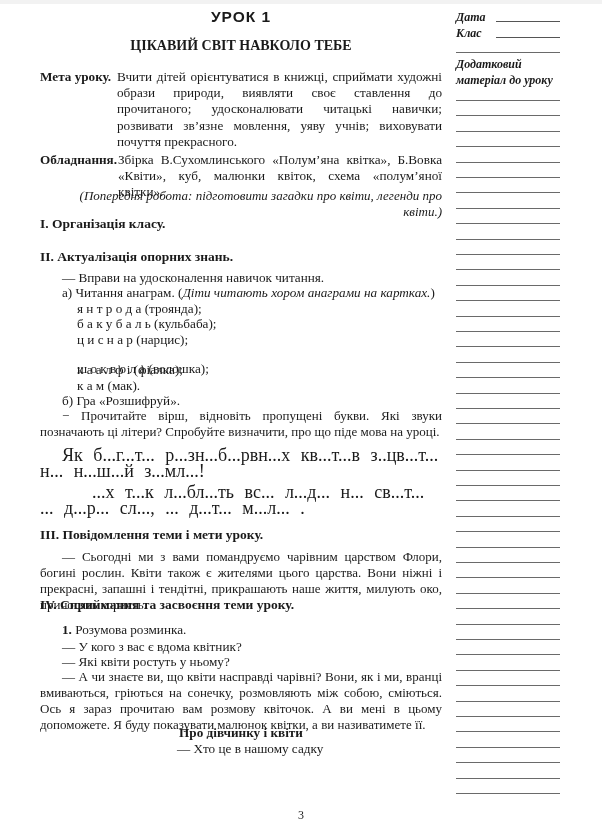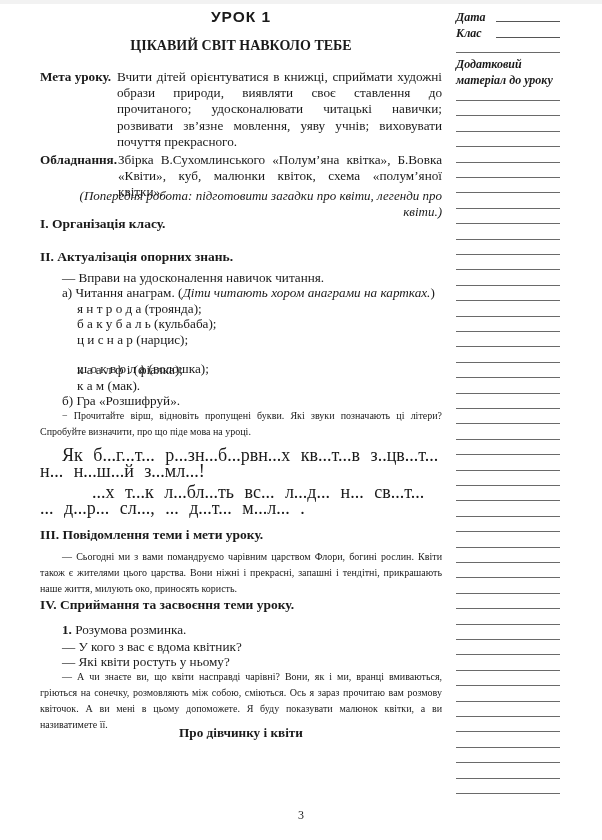--- a/index.html
+++ b/index.html
@@ -17,21 +17,21 @@
       position: absolute; left: 0; top: 38px; width: 402px; text-align: center;
       font-weight: bold; font-size: 14px;
     }
     .field { position: absolute; left: 0; width: 402px; font-size: 13.2px; line-height: 16.2px; }
     .field .lbl { position: absolute; left: 0; top: 0; font-weight: bold; white-space: nowrap; }
     .field .txt { margin-left: 77px; text-align: justify; }
     .field.equip .txt { margin-left: 78px; }
     .note { position: absolute; left: 0; top: 188px; width: 402px; text-align: right; font-style: italic; font-size: 13px; }
     .sec { position: absolute; left: 0; font-weight: bold; font-size: 13.5px; white-space: nowrap; }
     .p { position: absolute; font-size: 13.2px; line-height: 16px; white-space: nowrap; }
-    .just { position: absolute; left: 0; width: 402px; font-size: 10px; line-height: 16px; text-align: justify; }
+    .just { position: absolute; left: 0; width: 402px; font-size: 13px; line-height: 16px; text-align: justify; }
     .ind { text-indent: 22px; }
     .gap { position: absolute; left: 0; width: 402px; font-size: 18px; line-height: 16px; word-spacing: 6px; }
     .italic { font-style: italic; }
     .poem-title { position: absolute; left: 0; top: 725px; width: 402px; text-align: center; font-weight: bold; font-size: 13.2px; }
     .poem { position: absolute; left: 137px; top: 741px; font-size: 13.2px; line-height: 16px; white-space: nowrap; }
     .pageno { position: absolute; left: 0; top: 808px; width: 602px; text-align: center; font-size: 12px; }
     .margin { position: absolute; left: 456px; top: 0; width: 104px; }
     .mlabel { font-style: italic; font-weight: bold; font-size: 12px; position: absolute; left: 0; white-space: nowrap; }
     .mblank { position: absolute; border-bottom: 1px solid #555; height: 0; }
     .mline { position: absolute; left: 0; width: 104px; border-bottom: 1px solid #6a6a6a; height: 0; }
@@ -81,20 +81,21 @@
   <div class="sec" style="top:597px;">IV. Сприймання та засвоєння теми уроку.</div>
   <div class="p" style="left:22px; top:622px;">
     <b>1.</b> <span>Розумова розминка.</span>
   </div>
   <div class="p" style="left:22px; top:639px;">— У кого з вас  є вдома квітник?</div>
   <div class="p" style="left:22px; top:654px;">— Які квіти ростуть у ньому?</div>
   <div class="just ind" style="top:669px;">— А чи знаєте ви, що квіти насправді чарівні? Вони, як і ми, вранці вмиваються, гріються на сонечку, розмовляють між собою, сміються. Ось я зараз прочитаю вам розмову квіточок. А ви мені в цьому допоможете. Я буду показувати малюнок квітки, а ви називатимете її.</div>
 
   <div class="poem-title">Про дівчинку і квіти</div>
   <div class="poem">
+    <div>— Хто це в нашому садку</div>
   </div>
 </div>
 
 <div class="margin">
   <span class="mlabel" style="top:10px;">Дата</span>
   <div class="mblank" style="left:40px; top:21px; width:64px;"></div>
   <span class="mlabel" style="top:26px;">Клас</span>
   <div class="mblank" style="left:40px; top:37px; width:64px;"></div>
   <div class="mline" style="top:52px;"></div>
   <span class="mlabel" style="top:57px;">Додатковий</span>

